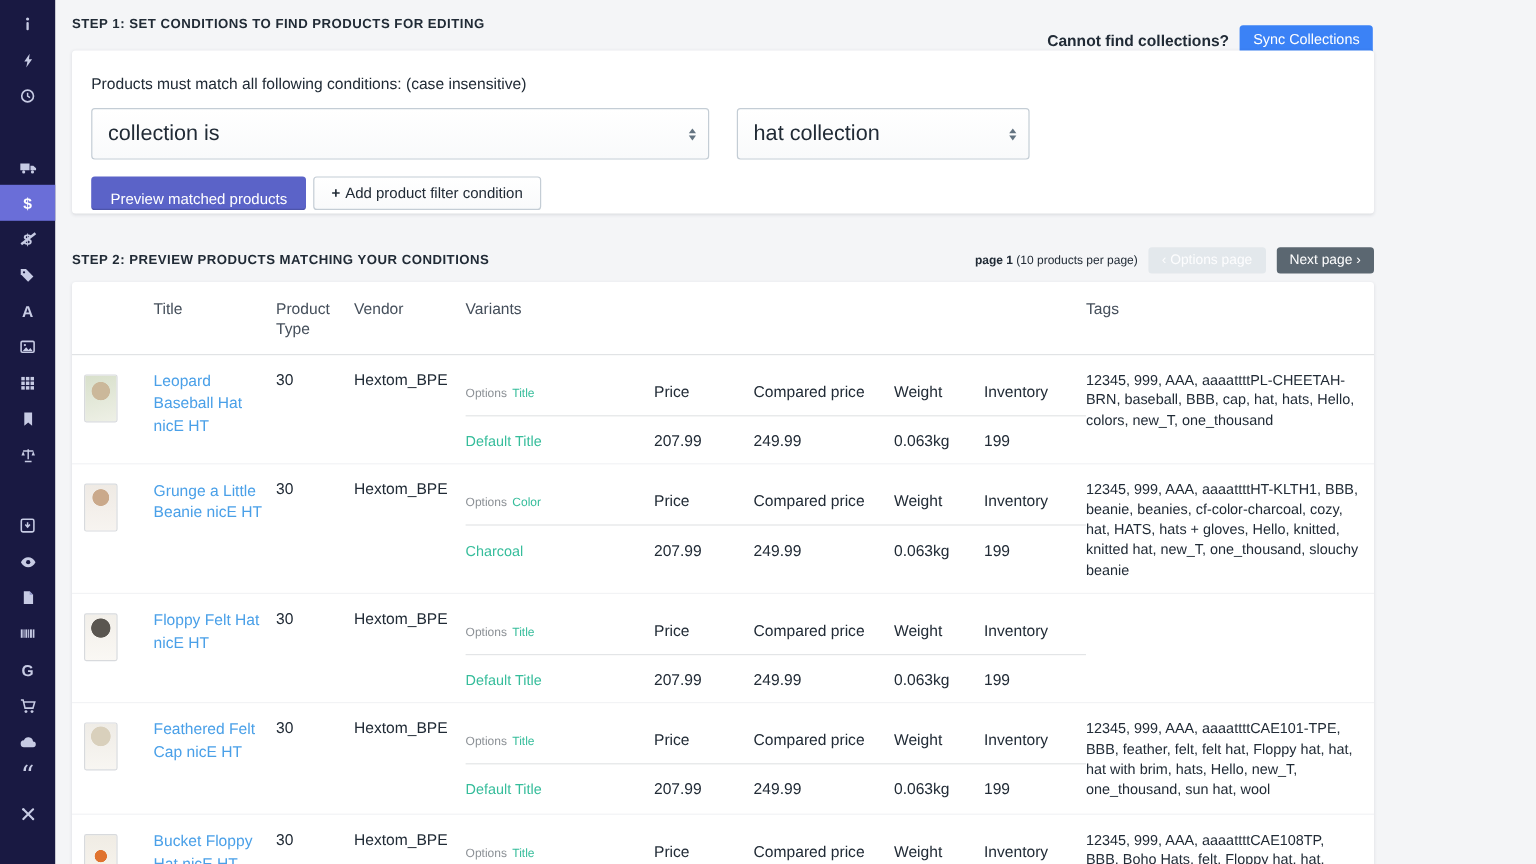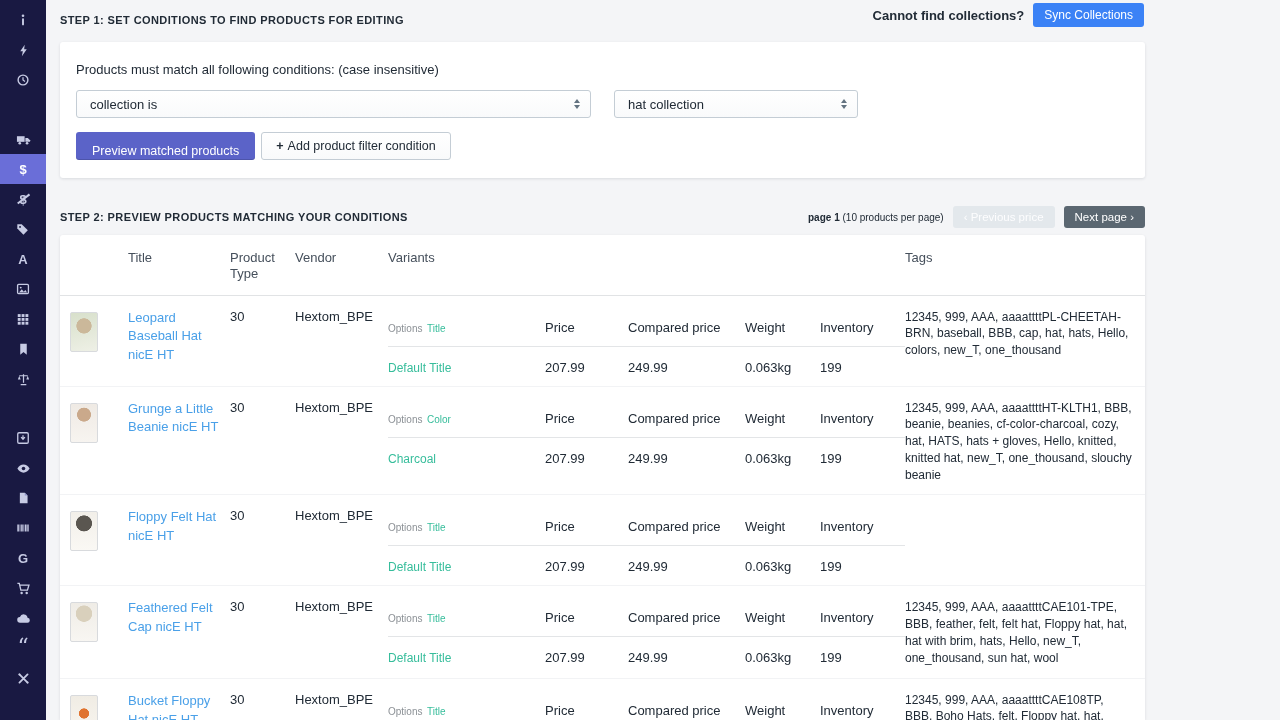--- a/index.html
+++ b/index.html
@@ -13,30 +13,30 @@
   .sb-item.gap-after { margin-bottom:29px; }
   .sb-icon { display:flex; align-items:center; justify-content:center; }
   .ic-txt { font-size:13px; font-weight:bold; font-family:"Liberation Sans",sans-serif; }
   .ic-quote { font-family:"DejaVu Serif",serif; font-size:22px; line-height:10px; height:12px; display:inline-block; }
   .slash-wrap { position:relative; display:inline-block; }
   .slash { position:absolute; left:-3px; top:6px; width:15px; height:1.6px; background:currentColor; transform:rotate(-38deg); }
 
   
   .step-heading { font-size:11px; font-weight:bold; letter-spacing:.4px; color:#212b36; }
   .step1-heading { position:absolute; left:60px; top:14px; }
-  .top-right { position:absolute; top:3px; right:136px; display:flex; align-items:center; gap:9px; }
+  .top-right { position:absolute; top:21px; right:136px; display:flex; align-items:center; gap:9px; }
   .cannot-find { font-size:13px; font-weight:bold; color:#212b36; }
   .btn { border:none; border-radius:3px; cursor:pointer; font-family:"Liberation Sans",sans-serif; }
   .sync-btn { background:#3b82f6; color:#fff; font-size:12px; padding:5px 11px; }
 
   
   .card1 { position:absolute; left:60px; top:42px; width:1085px; height:136px; background:#fff; border-radius:3px; box-shadow:0 1px 3px rgba(33,43,54,.12); padding:20px 16px; }
   .match-label { font-size:13px; color:#212b36; margin-bottom:13px; }
   .selects-row { display:flex; gap:23px; margin-bottom:14px; }
-  .select { position:relative; height:28px; border:1px solid #c4cdd5; border-radius:3px; background:linear-gradient(#ffffff,#f9fafb); display:flex; align-items:center; padding:0 26px 0 13px; font-size:13px; color:#212b36; cursor:pointer; }
+  .select { position:relative; height:43px; border:1px solid #c4cdd5; border-radius:3px; background:linear-gradient(#ffffff,#f9fafb); display:flex; align-items:center; padding:0 26px 0 13px; font-size:18px; color:#212b36; cursor:pointer; }
   .sel-field { width:515px; }
   .sel-value { width:244px; }
   .updown { position:absolute; right:10px; top:50%; transform:translateY(-50%); display:flex; flex-direction:column; gap:2px; }
   .updown i { display:block; width:0; height:0; border-left:3.5px solid transparent; border-right:3.5px solid transparent; }
   .updown .up { border-bottom:4px solid #637381; }
   .updown .dn { border-top:4px solid #637381; }
   .btn-row { display:flex; gap:6px; }
   .preview-btn { background:#5b63c8; color:#fff; font-size:12.5px; height:28px; padding:12px 16px; box-shadow:inset 0 -1px 0 rgba(0,0,0,.15); }
   .add-btn { background:linear-gradient(#ffffff,#f9fafb); border:1px solid #c4cdd5; color:#212b36; font-size:12.5px; height:28px; padding:0 14px; }
   .add-btn b { font-weight:bold; margin-right:4px; }
@@ -278,21 +278,21 @@
   <div class="btn-row">
     <button class="btn preview-btn">Preview matched products</button>
     <button class="btn add-btn"><b>+</b><span>Add product filter condition</span></button>
   </div>
 </section>
 
 <div class="step2-bar">
   <div class="step-heading">STEP 2: PREVIEW PRODUCTS MATCHING YOUR CONDITIONS</div>
   <div class="pager">
     <span class="page-text"><b>page 1</b> <span>(10 products per page)</span></span>
-    <button class="btn pg-btn prev-btn">‹ Previous price</button>
+    <button class="btn pg-btn prev-btn">‹ Options page</button>
     <button class="btn pg-btn next-btn">Next page ›</button>
   </div>
 </div>
 
 <section class="table-card">
   <div class="trow thead">
     <div></div>
     <div>Title</div>
     <div>Product Type</div>
     <div>Vendor</div>

